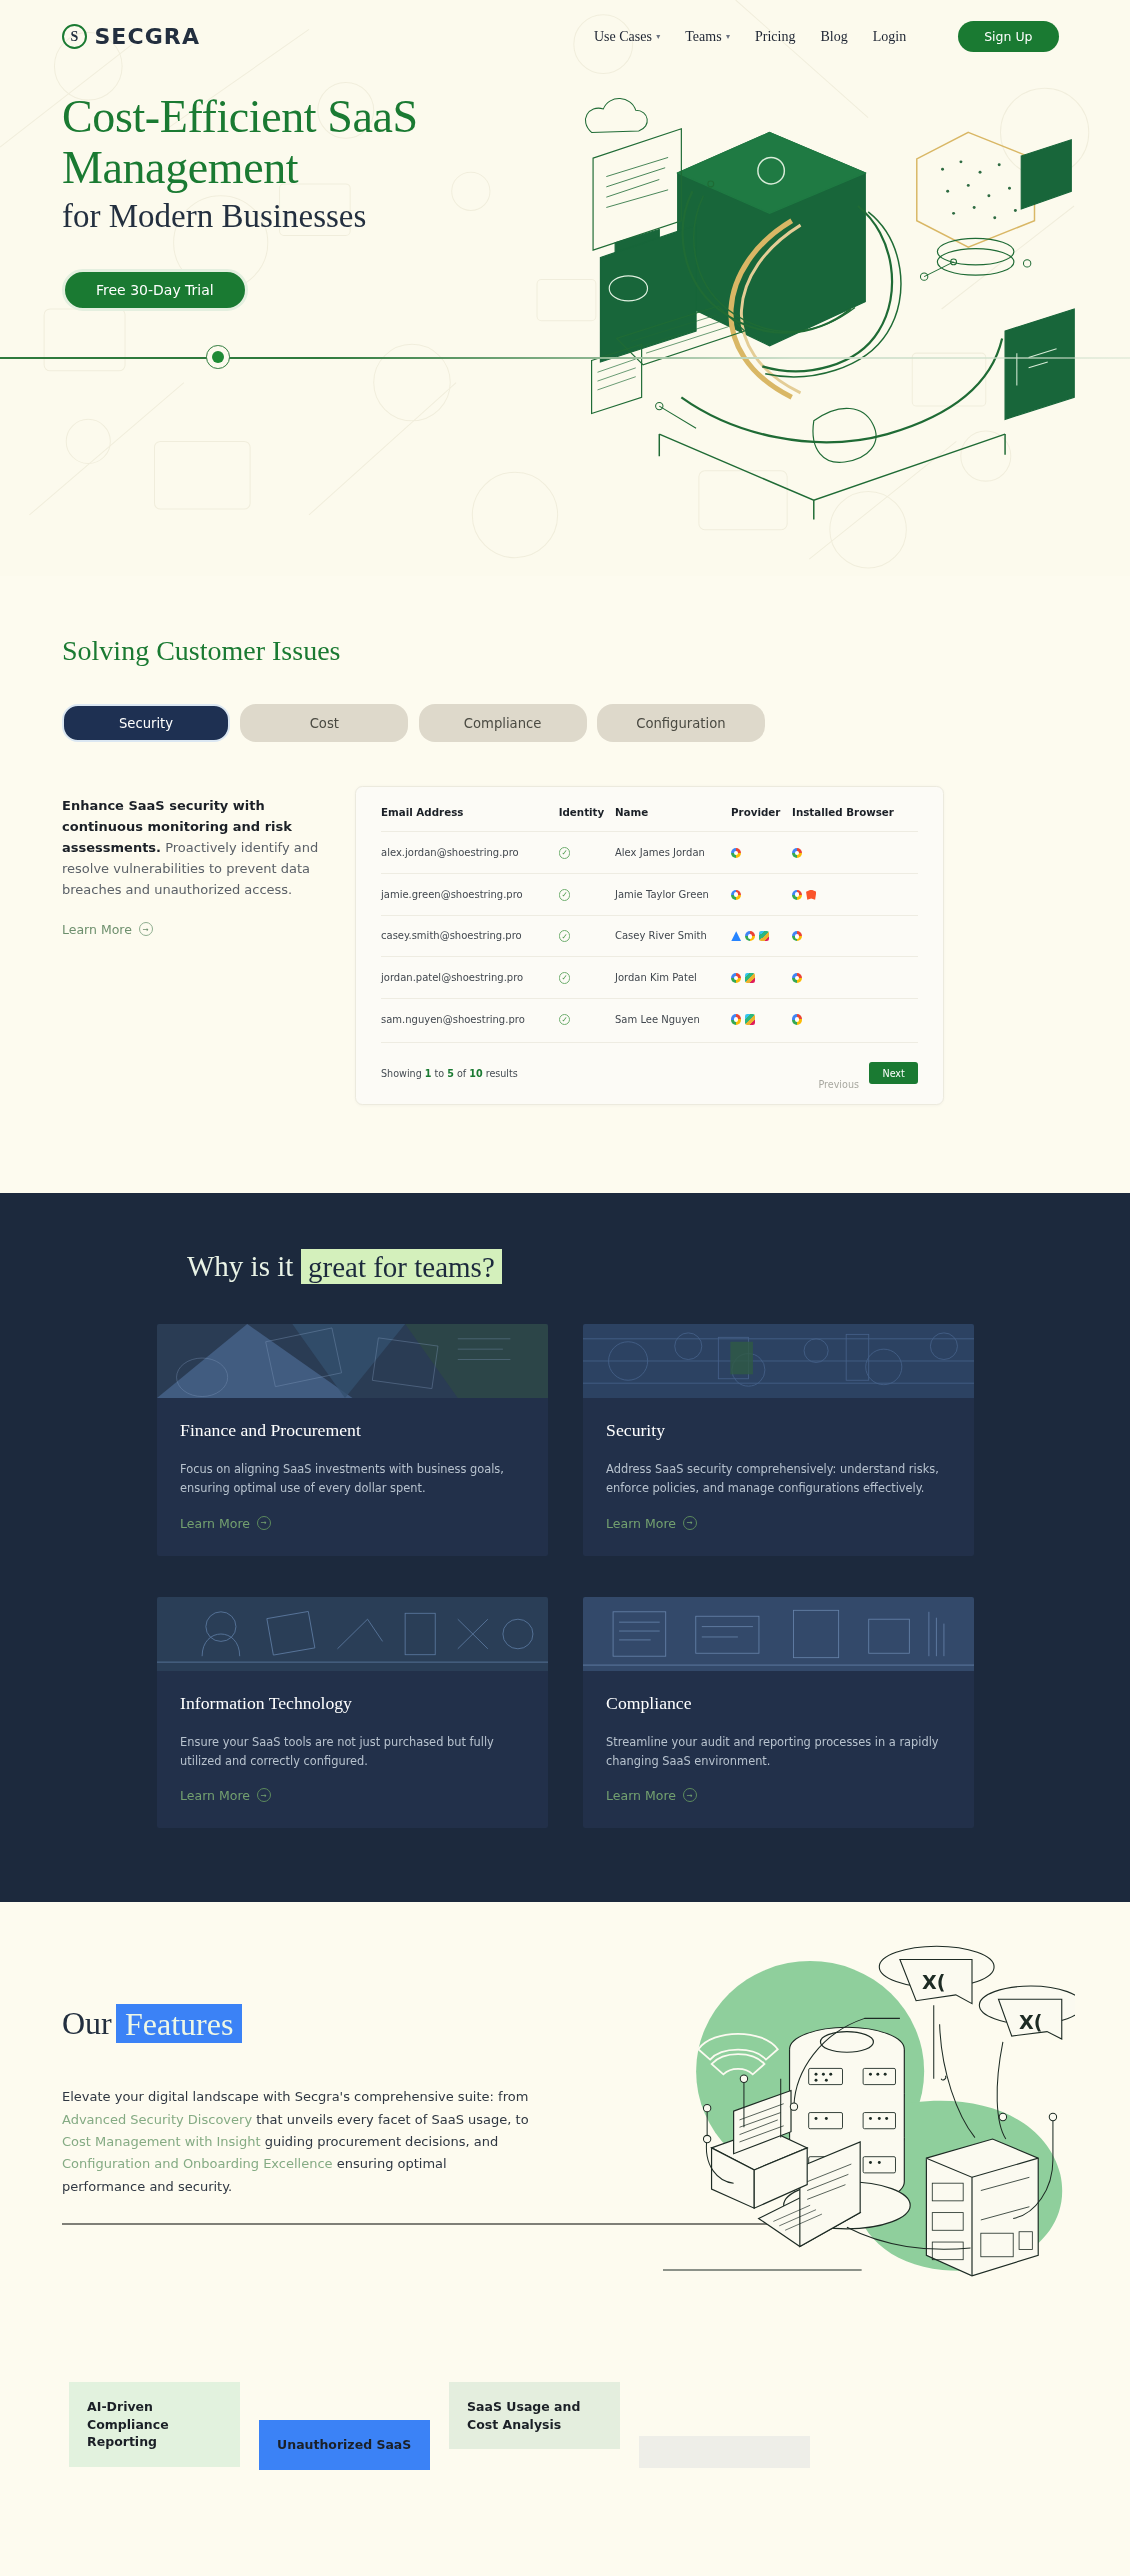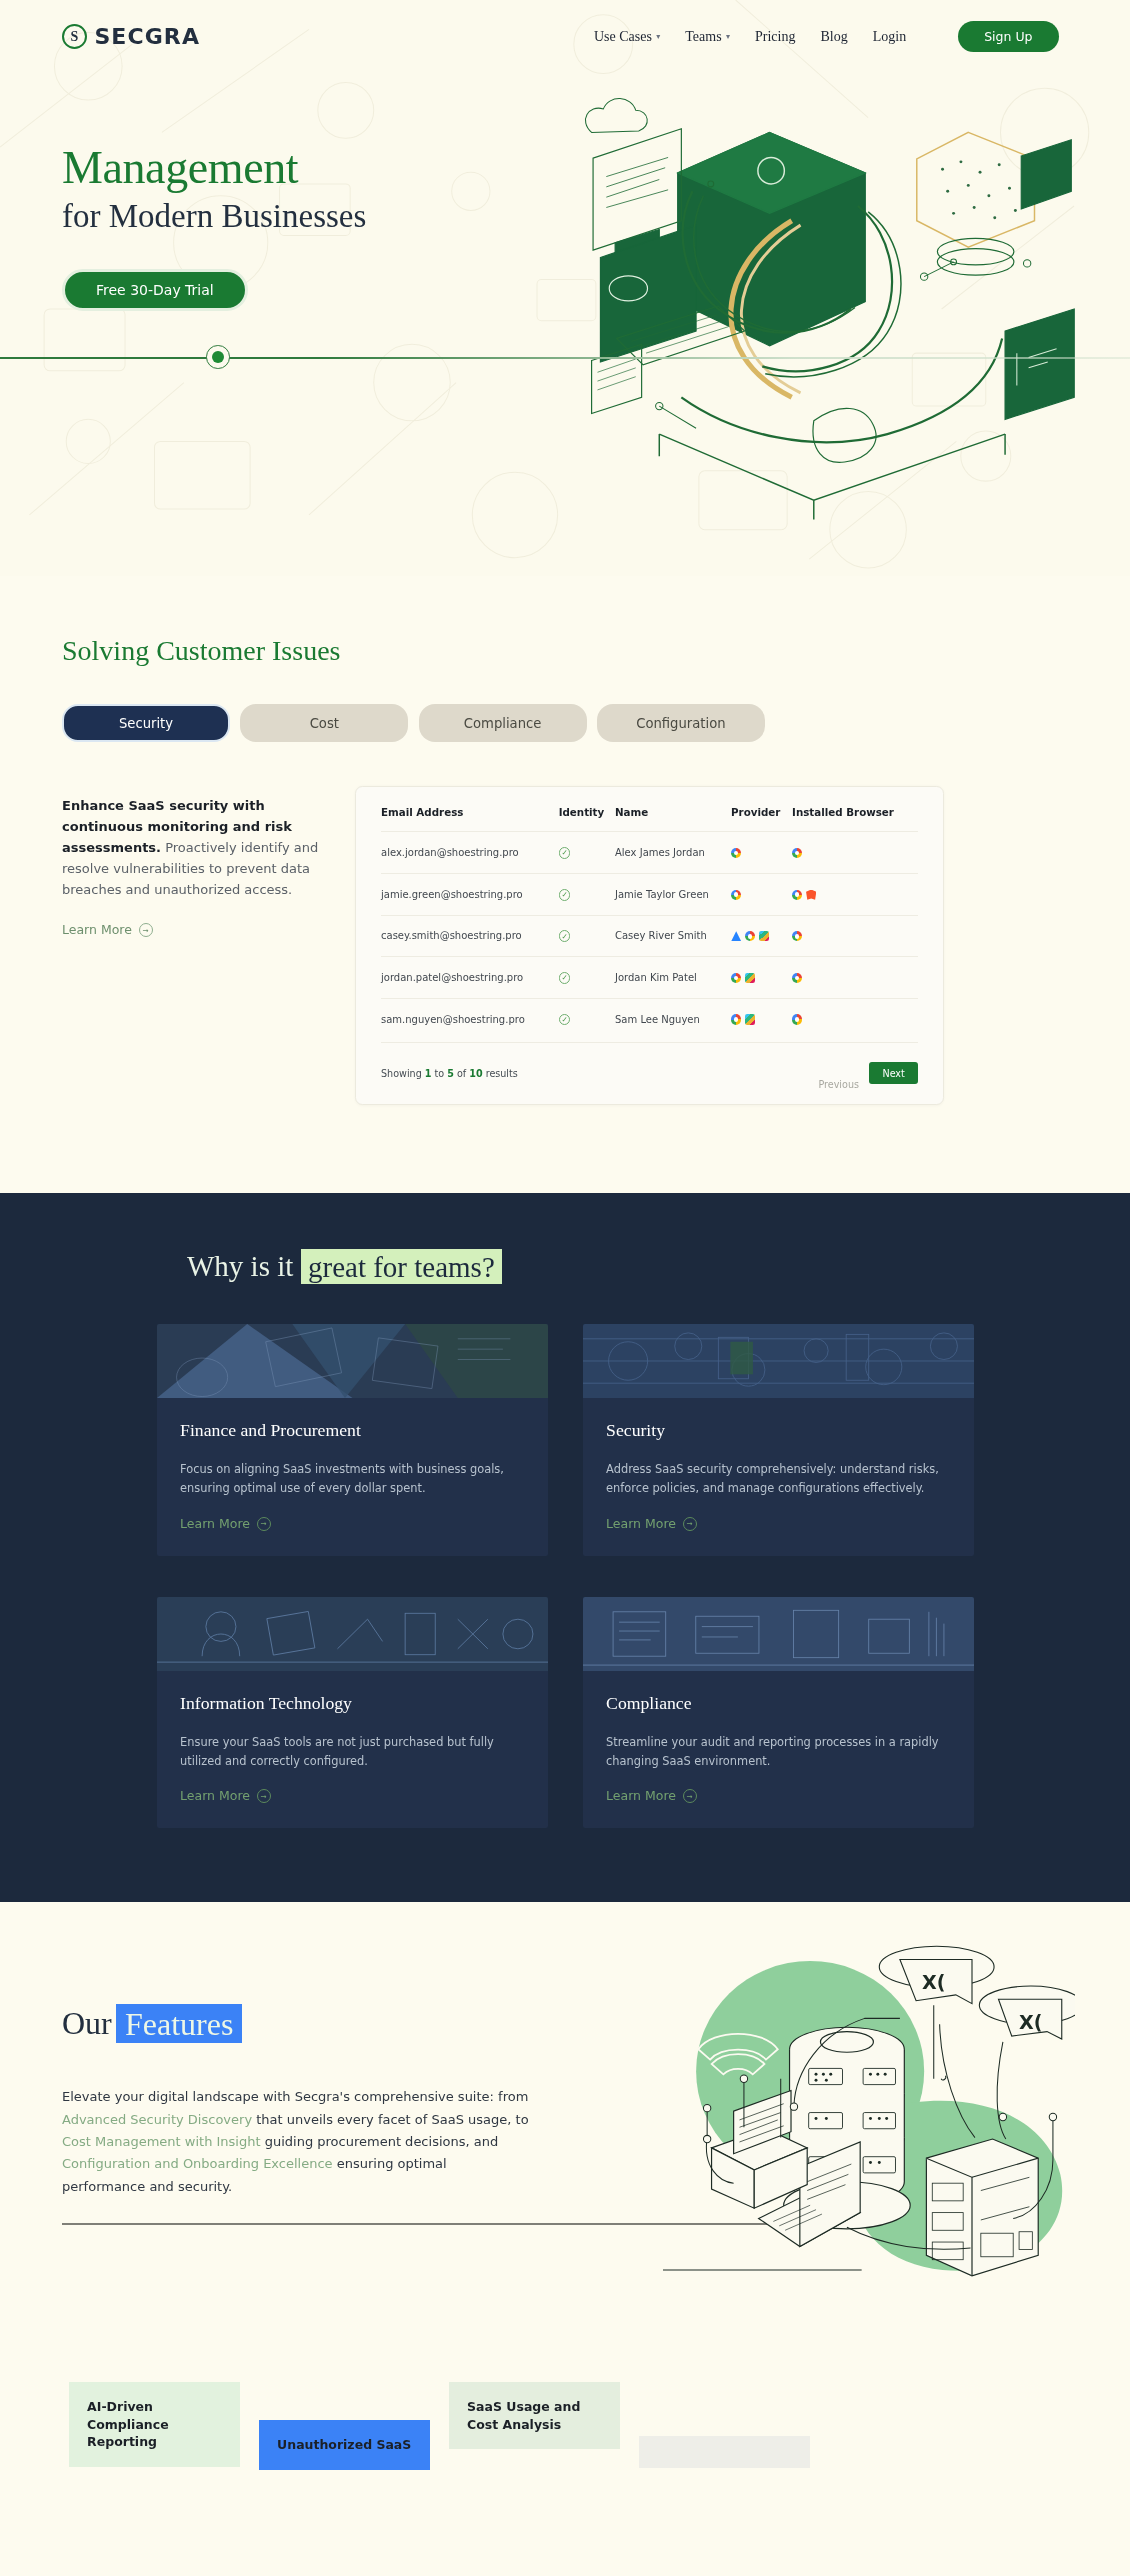--- a/index.html
+++ b/index.html
@@ -161,21 +161,21 @@
     border: 2.2px solid #dbe7f2;
   }
   .issues-body { display: flex; gap: 35px; }
   .issues-copy { width: 258px; padding-top: 8.8px; }
   .issues-copy p {
     font-size: 13px; line-height: 1.62; color: #5b6168;
     font-family: "DejaVu Sans", sans-serif;
   }
   .issues-copy p b { color: #1b2027; font-weight: 700; }
   .learn-more {
-    margin-top: 22px; display: inline-flex; align-items: flex-end; gap: 6.6px;
+    margin-top: 22px; display: inline-flex; align-items: flex-start; gap: 6.6px;
     color: #6d8f6d; font-size: 12.5px; cursor: pointer;
     font-family: "DejaVu Sans", sans-serif;
   }
   .arrow-circle {
     width: 14px; height: 14px; border-radius: 50%;
     border: 1.1px solid #8fae8f;
     display:inline-flex; align-items:center; justify-content:center;
     font-size: 7.4px; line-height: 1; color:#6d8f6d;
   }
   .table-card {
@@ -330,21 +330,21 @@
         <span class="nav-link">Pricing</span>
         <span class="nav-link">Blog</span>
         <span class="nav-link">Login</span>
         <button class="signup-btn">Sign Up</button>
       </div>
     </nav>
 
     <div class="hero-inner">
       <div class="hero-left">
         <h1 class="hero-h1">
-          <br>
+          <span>Cost-Efficient SaaS</span><br>
           <span>Management</span>
         </h1>
         <div class="hero-h2">for Modern Businesses</div>
         <button class="trial-btn">Free 30-Day Trial</button>
 
         <div class="hero-divider">
           <span class="hero-dot">
               <i></i>
             </span>
         </div>

